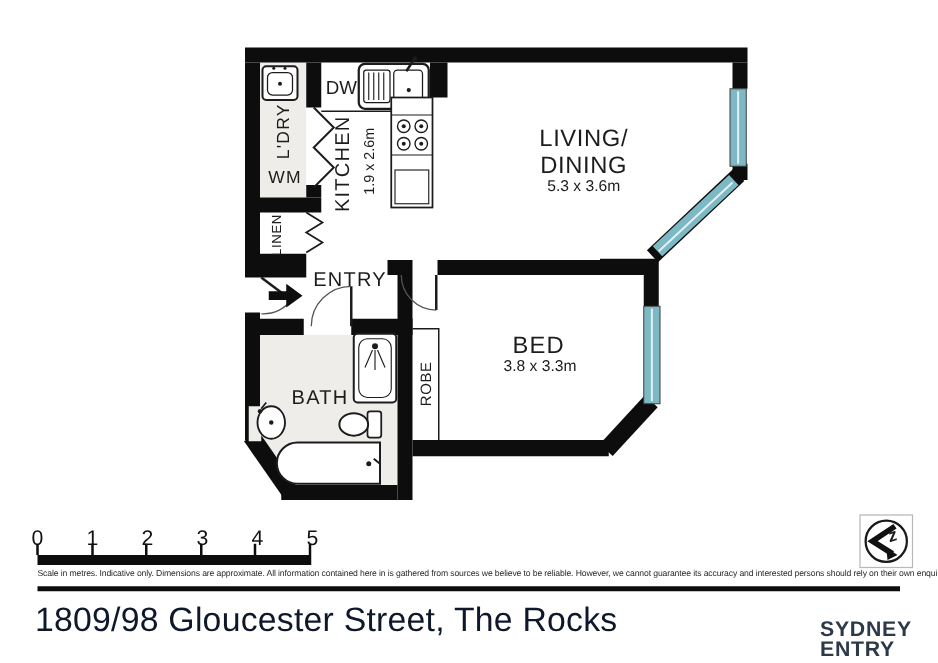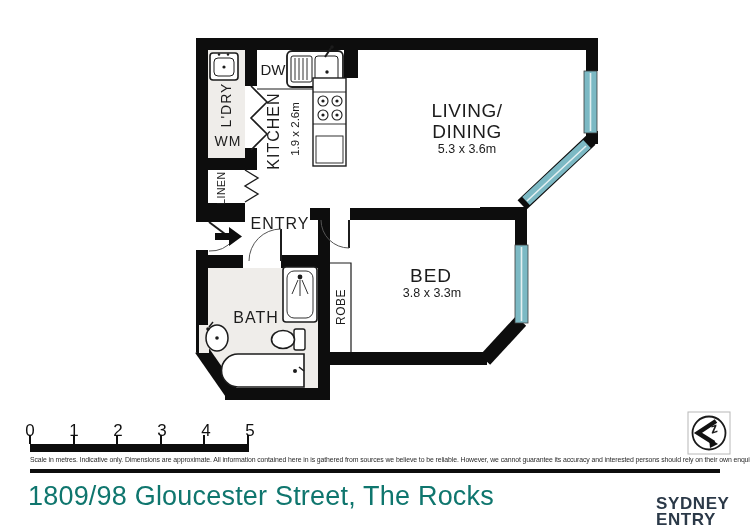--- a/index.html
+++ b/index.html
@@ -10,21 +10,21 @@
   #scale-numbers{position:absolute;left:24px;top:421px;width:232px;display:flex;
                  justify-content:space-between;font-size:17px;color:#111;}
   #scale-numbers span{width:12px;text-align:center;}
   #scale-bar{position:absolute;left:30px;top:444px;width:219px;height:8px;background:#0d0d0d;}
   .tick{position:absolute;top:435px;width:2px;height:9px;background:#0d0d0d;}
   
   #disclaimer{position:absolute;left:30px;top:456px;width:700px;font-size:6.9px;
               letter-spacing:-0.1px;color:#2a2a2a;white-space:nowrap;}
   #rule{position:absolute;left:30px;top:469px;width:690px;height:3.5px;background:#0d0d0d;}
   
-  #address{position:absolute;left:28px;top:481px;font-size:27px;color:#0f766e;letter-spacing:0.2px;}
+  #address{position:absolute;left:28px;top:481px;font-size:27px;color:#0f172a;letter-spacing:0.2px;}
   #brand{position:absolute;left:656px;top:496px;line-height:1;}
   .brand-big{font-size:17px;font-weight:700;color:#2b3948;letter-spacing:0.6px;line-height:16px;}
   .brand-small{font-size:7px;color:#969b9f;letter-spacing:1.5px;margin-top:2px;}
 </style>
 </head>
 <body>
 
 <div id="stage">
 
   <svg width="750" height="415" viewBox="0 0 750 415" style="position:absolute;left:0;top:0;">

